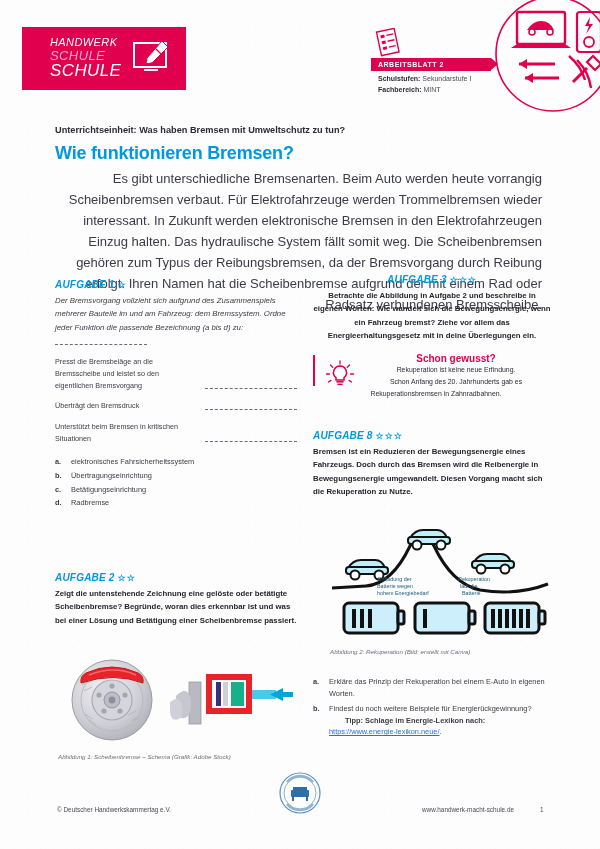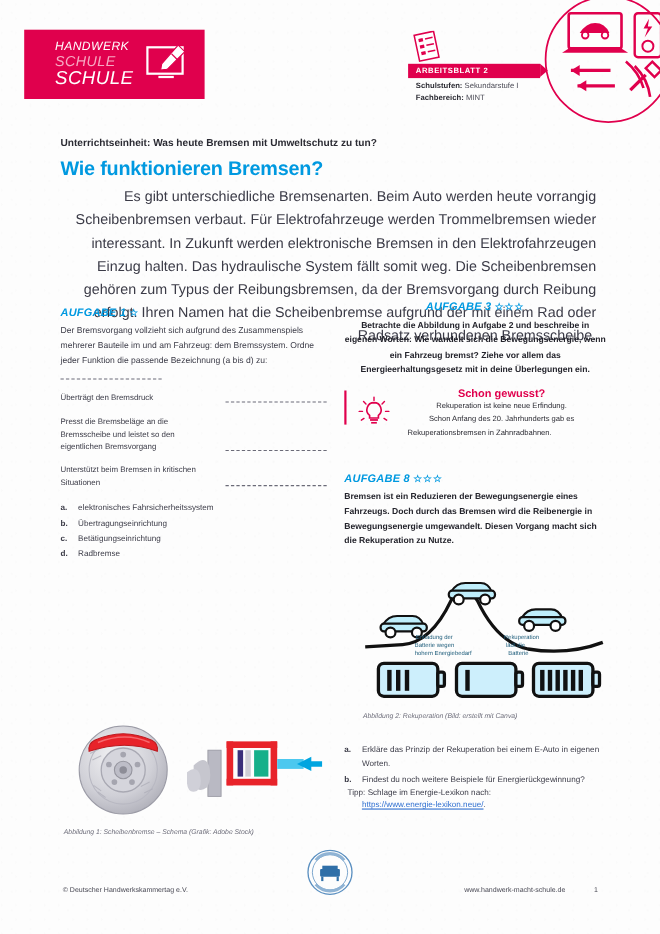--- a/index.html
+++ b/index.html
@@ -60,21 +60,21 @@
   .intro{position:absolute;left:55px;top:168px;width:487px;font-size:13px;line-height:1.62;color:#3b3b47;text-align:right;}
 
   .col-l{position:absolute;left:55px;width:242px;}
   .col-r{position:absolute;left:313px;width:238px;}
 
   .task-head{
     font-size:10px;font-weight:bold;font-style:italic;color:#0099e0;
     letter-spacing:.2px;margin-bottom:4px;white-space:nowrap;
   }
   .stars{letter-spacing:1px;font-style:normal;font-size:9px;}
-  .body-txt{font-size:7.8px;line-height:1.72;color:#3b3b47;}
+  .body-txt{font-size:7.8px;line-height:1.72;color:#3b3b47;font-style:italic;}
   .body-bold{font-size:7.8px;line-height:1.72;color:#24242c;font-weight:bold;}
 
   .fillrow{display:flex;align-items:flex-end;justify-content:space-between;margin-top:9px;}
   .fillrow .lbl{font-size:7.2px;line-height:1.62;color:#3b3b47;width:132px;}
   .fillrow .line{
     width:92px;border-bottom:1px dashed #6b6b78;height:1px;margin-bottom:2px;
   }
 
   .alist{margin-top:11px;}
   .alist .ali{display:flex;font-size:7.4px;line-height:1.85;color:#3b3b47;}
@@ -164,40 +164,40 @@
       <path d="M30 74 l8 -5 v10 z" fill="#e0004d"></path>
       <path d="M36 88 h34" stroke="#e0004d" stroke-width="3"></path>
       <path d="M36 88 l8 -5 v10 z" fill="#e0004d"></path>
       <path d="M80 66 q12 10 16 24" stroke="#e0004d" stroke-width="2.4" fill="none"></path>
       <path d="M88 70 q12 12 14 28" stroke="#e0004d" stroke-width="2.4" fill="none"></path>
       <path d="M104 66 l8 8 l-6 6 l-8 -8 z" fill="none" stroke="#e0004d" stroke-width="2.2"></path>
       <path d="M98 78 l-14 14" stroke="#e0004d" stroke-width="3"></path>
     </svg>
   </div>
 
-  <div class="unit">Unterrichtseinheit: Was heute Bremsen mit Umweltschutz zu tun?</div>
+  <div class="unit">Unterrichtseinheit: Was haben Bremsen mit Umweltschutz zu tun?</div>
   <div class="h1">Wie funktionieren Bremsen?</div>
   <div class="intro">Es gibt unterschiedliche Bremsenarten. Beim Auto werden heute vorrangig Scheibenbremsen verbaut. Für Elektrofahrzeuge werden Trommelbremsen wieder interessant. In Zukunft werden elektronische Bremsen in den Elektrofahrzeugen Einzug halten. Das hydraulische System fällt somit weg. Die Scheibenbremsen gehören zum Typus der Reibungsbremsen, da der Bremsvorgang durch Reibung erfolgt. Ihren Namen hat die Scheibenbremse aufgrund der mit einem Rad oder Radsatz verbundenen Bremsscheibe.</div>
 
   <div class="col-l" style="top:279px;">
     <div class="task-head">
       <span>AUFGABE 1</span>
       <span class="stars">☆</span>
     </div>
     <div class="body-txt">Der Bremsvorgang vollzieht sich aufgrund des Zusammenspiels mehrerer Bauteile im und am Fahrzeug: dem Bremssystem. Ordne jeder Funktion die passende Bezeichnung (a bis d) zu:</div>
 
     <div class="fillrow">
       <div class="line"></div>
     </div>
     <div class="fillrow">
+      <div class="lbl">Presst die Bremsbeläge an die Bremsscheibe und leistet so den eigentlichen Bremsvorgang</div>
+      <div class="line"></div>
+    </div>
+    <div class="fillrow">
       <div class="lbl">Überträgt den Bremsdruck</div>
-      <div class="line"></div>
-    </div>
-    <div class="fillrow">
-      <div class="lbl">Presst die Bremsbeläge an die Bremsscheibe und leistet so den eigentlichen Bremsvorgang</div>
       <div class="line"></div>
     </div>
     <div class="fillrow">
       <div class="lbl">Unterstützt beim Bremsen in kritischen Situationen</div>
       <div class="line"></div>
     </div>
 
     <div class="alist">
       <div class="ali">
         <b>a.</b>
@@ -211,20 +211,27 @@
         <b>c.</b>
         <span>Betätigungseinrichtung</span>
       </div>
       <div class="ali">
         <b>d.</b>
         <span>Radbremse</span>
       </div>
     </div>
   </div>
 
+  <div class="col-l" style="top:572px;">
+    <div class="task-head">
+      <span>AUFGABE 2</span>
+      <span class="stars">☆☆</span>
+    </div>
+    <div class="body-bold">Zeigt die untenstehende Zeichnung eine gelöste oder betätigte Scheibenbremse? Begründe, woran dies erkennbar ist und was bei einer Lösung und Betätigung einer Scheibenbremse passiert.</div>
+  </div>
 
   <svg class="fig1" viewBox="0 0 235 92">
     <defs>
       <radialGradient id="rotor" cx="40%" cy="35%" r="75%">
         <stop offset="0%" stop-color="#f2f2f4"></stop>
         <stop offset="60%" stop-color="#cfcfd6"></stop>
         <stop offset="100%" stop-color="#a9a9b3"></stop>
       </radialGradient>
     </defs>
     <circle cx="54" cy="48" r="40" fill="url(#rotor)" stroke="#9b9ba6" stroke-width="1"></circle>
@@ -369,21 +376,21 @@
   <div class="col-r" style="top:676px;">
     <div class="alist" style="margin-top:0;">
       <div class="ali" style="line-height:1.6;margin-bottom:3px;">
         <b>a.</b>
         <span>Erkläre das Prinzip der Rekuperation bei einem E-Auto in eigenen Worten.</span>
       </div>
       <div class="ali" style="line-height:1.6;">
         <b>b.</b>
         <span>Findest du noch weitere Beispiele für Energierückgewinnung?</span>
       </div>
-      <div style="margin-left:3px;font-size:7.4px;line-height:1.6;">Tipp: Schlage im Energie-Lexikon nach:</div>
+      <div style="margin-left:32px;font-size:7.4px;line-height:1.6;font-weight:bold;">Tipp: Schlage im Energie-Lexikon nach:</div>
       <div style="margin-left:16px;font-size:7.4px;line-height:1.6;">
         <span style="color:#2f6fd0;text-decoration:underline;">https://www.energie-lexikon.neue/</span><span>.</span>
       </div>
     </div>
   </div>
 
   <div class="footer">
     <svg class="seal" viewBox="0 0 42 42">
       <circle cx="21" cy="21" r="20" fill="none" stroke="#5a8fc0" stroke-width="1.2"></circle>
       <circle cx="21" cy="21" r="16" fill="none" stroke="#5a8fc0" stroke-width=".7"></circle>

